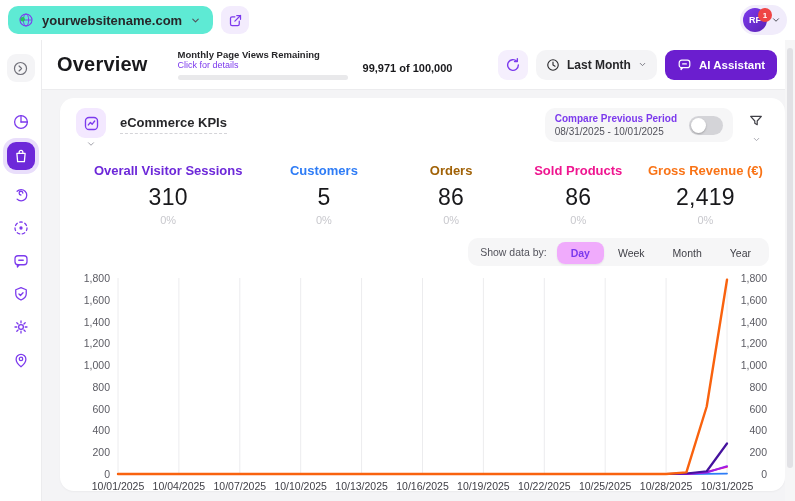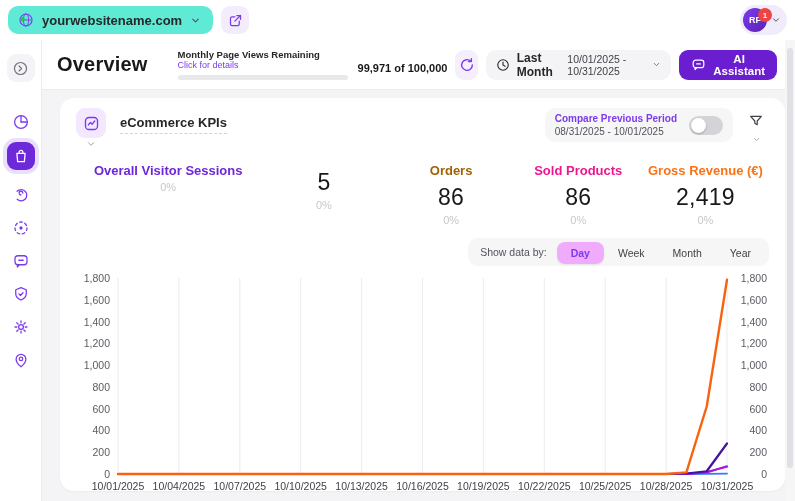--- a/index.html
+++ b/index.html
@@ -247,21 +247,20 @@
       </span>
     </button>
     <div class="date-pill">
       <span class="icon">
         <svg width="14" height="14" viewBox="0 0 24 24" fill="none" stroke="#27272a" stroke-width="1.9" stroke-linecap="round">
           <circle cx="12" cy="12" r="9"></circle>
             <path d="M12 7v5l3.5 2"></path>
         </svg>
       </span>
       <span class="lm">Last Month</span>
-      <span class="range">10/01/2025 - 10/31/2025</span>
       <span class="icon chev">
         <svg width="9" height="9" viewBox="0 0 24 24" fill="none">
             <path d="M6 9l6 6 6-6" stroke="#71717a" stroke-width="2.4" stroke-linecap="round" stroke-linejoin="round"></path>
           </svg>
       </span>
     </div>
     <button class="ai-btn">
       <span class="icon">
         <svg width="15" height="15" viewBox="0 0 24 24" fill="none" stroke="#fff" stroke-width="1.9" stroke-linecap="round" stroke-linejoin="round">
           <rect x="3.5" y="5" width="17" height="12" rx="4"></rect>
@@ -315,23 +314,25 @@
           <svg width="9" height="9" viewBox="0 0 24 24" fill="none">
               <path d="M6 9l6 6 6-6" stroke="#a1a1aa" stroke-width="2.4" stroke-linecap="round" stroke-linejoin="round"></path>
             </svg>
         </span>
       </div>
     </div>
 
     <div class="kpis" id="kpis">
         <div class="kpi">
           <div class="k-label" style="color:#6d28d9">Overall Visitor Sessions</div>
+          <div class="k-value">310</div>
           <div class="k-change">0%</div>
         </div>
         <div class="kpi">
+          <div class="k-label" style="color:#2e7cf6">Customers</div>
           <div class="k-value">5</div>
           <div class="k-change">0%</div>
         </div>
         <div class="kpi">
           <div class="k-label" style="color:#a16207">Orders</div>
           <div class="k-value">86</div>
           <div class="k-change">0%</div>
         </div>
         <div class="kpi">
           <div class="k-label" style="color:#ef1690">Sold Products</div>

